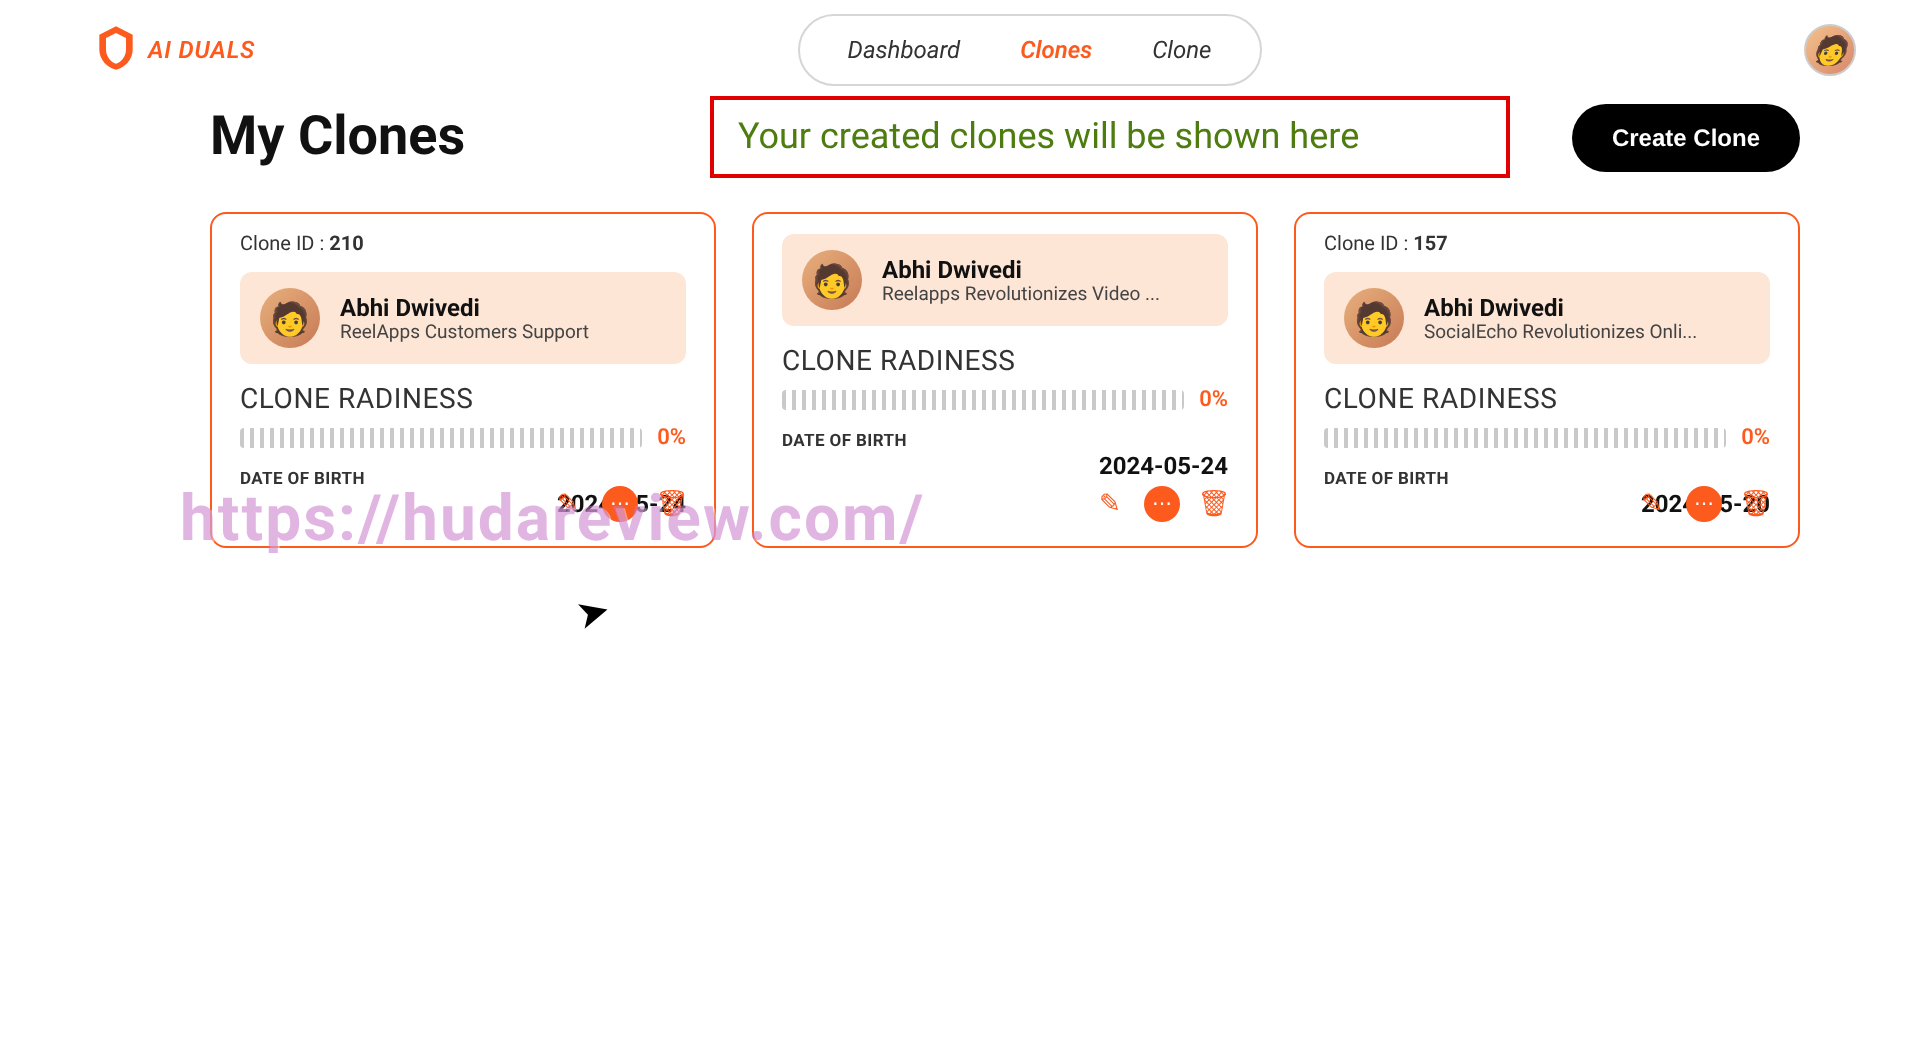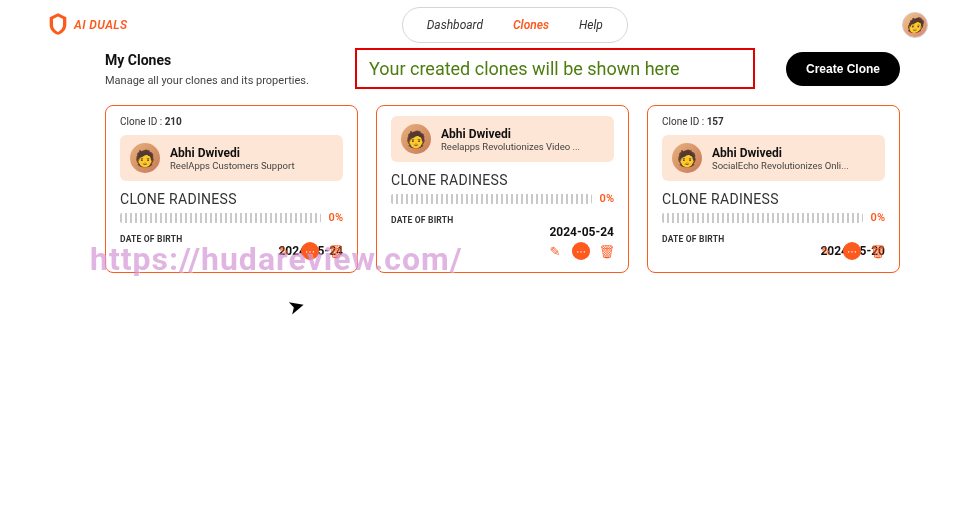--- a/index.html
+++ b/index.html
@@ -55,21 +55,21 @@
   }
   
   .page-head {
     display: flex;
     align-items: flex-start;
     padding: 10px 60px 0 105px;
     gap: 20px;
     position: relative;
   }
   .titleblock { min-width: 230px; }
-  .pagetitle { font-size: 14px; font-weight: 700; color: #111; margin-bottom: 6px; }
+  .pagetitle { font-size: 27px; font-weight: 700; color: #111; margin-bottom: 6px; }
   .pagesub   { font-size: 11px; color: #444; }
   .callout {
     flex: 1;
     border: 2.5px solid #e10000;
     padding: 8px 12px;
     max-width: 400px;
     margin-left: 0px;
     margin-top: -4px;
   }
   .callout span { color: #4d7c0f; font-size: 18px; font-weight: 400; }
@@ -184,29 +184,28 @@
     <span>
       <svg viewBox="0 0 24 28">
           <path fill="#fd5a1e" d="M12 1 L22 6 V15 C22 21 17 26 12 27 C7 26 2 21 2 15 V6 Z M12 5 L6 8 V15 C6 19 9 22.5 12 23.5 C15 22.5 18 19 18 15 V8 Z"></path>
         </svg>
     </span>
     <span>AI DUALS</span>
   </div>
   <div class="navpill">
     <div class="navitem">Dashboard</div>
     <div class="navitem active">Clones</div>
-    <div class="navitem">Help</div>
+    <div class="navitem">Clone</div>
   </div>
   <div class="avatar">🧑</div>
 </div>
 
 <div class="page-head">
   <div class="titleblock">
     <div class="pagetitle">My Clones</div>
-    <div class="pagesub">Manage all your clones and its properties.</div>
   </div>
   <div class="callout">
     <span>Your created clones will be shown here</span>
   </div>
   <button class="createbtn">Create Clone</button>
 </div>
 
 <div class="cards">
 
   <div class="card">

